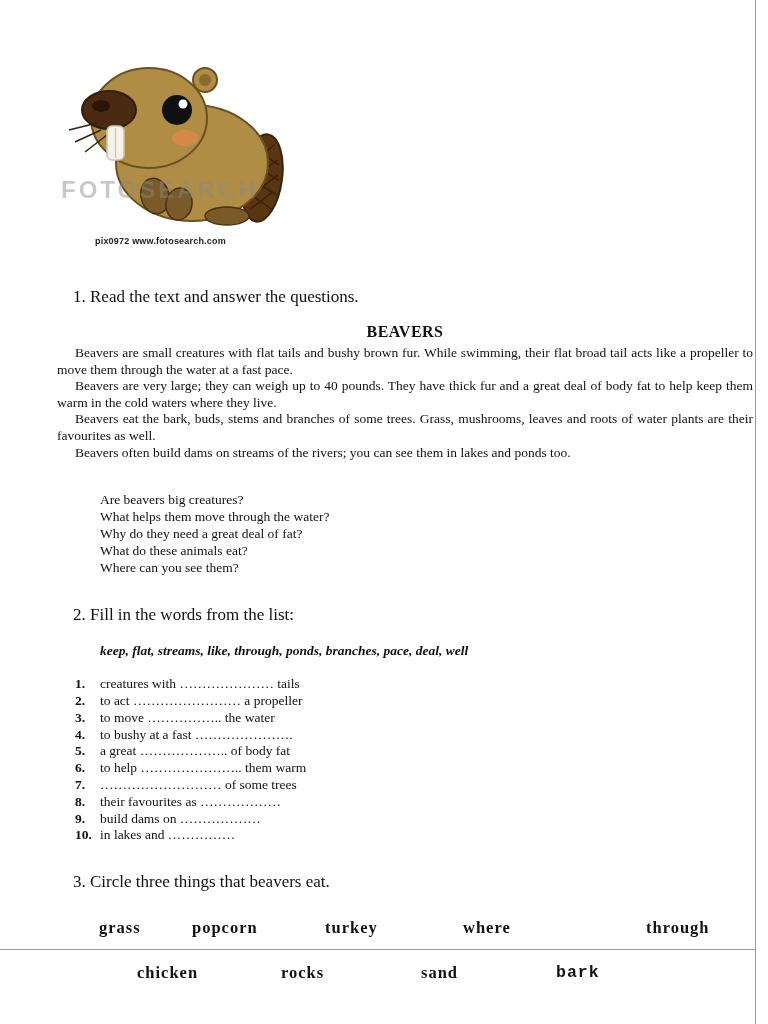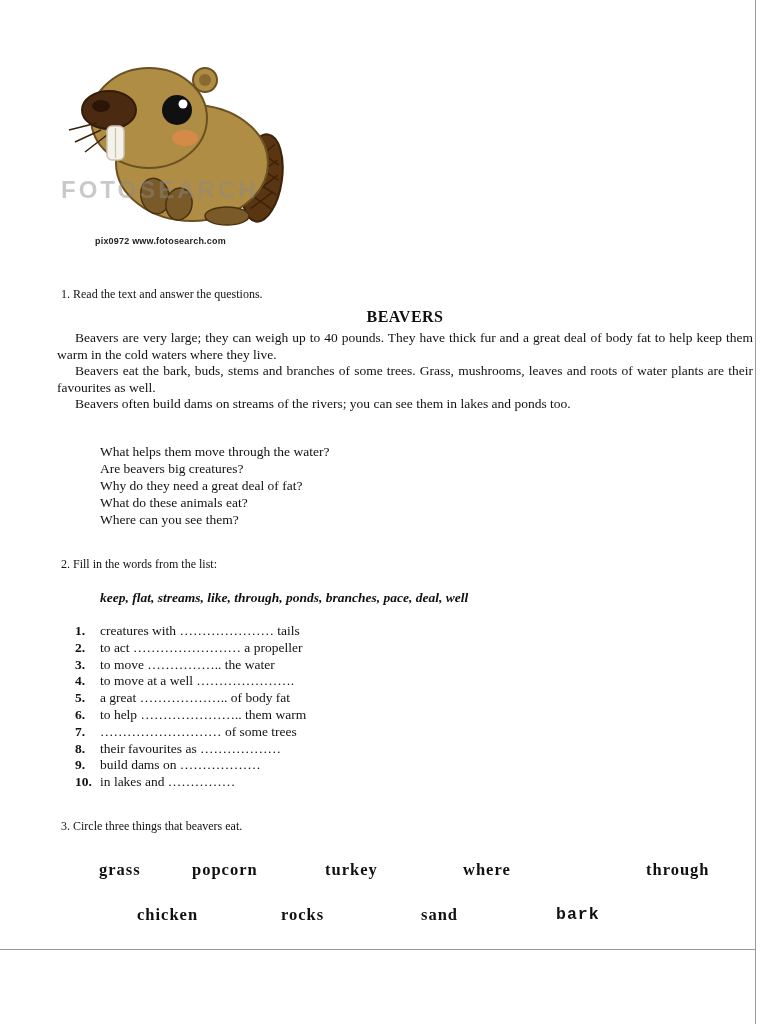--- a/index.html
+++ b/index.html
@@ -38,21 +38,21 @@
     color:#8a8a8a;opacity:.45;user-select:none;
   }
   .caption{
     position:absolute;left:38px;top:198px;
     font-family:"Liberation Sans", sans-serif;
     font-size:9px;font-weight:bold;color:#222;
     letter-spacing:.2px;
   }
   
   .instruction{
-    font-size:12px;margin:4px;
+    font-size:17px;margin:16px;
   }
   .instr-1{margin-top:34px;}
   .doc-title{
     text-align:center;font-weight:bold;font-size:16px;
     margin:6px 0 4px 0;letter-spacing:.5px;
   }
   .para{
     font-size:13.5px;line-height:16.6px;margin:0;
     text-align:justify;text-indent:18px;
   }
@@ -133,27 +133,28 @@
         <ellipse cx="98" cy="158" rx="14" ry="18" fill="#7a5a28" stroke="#4a3210" stroke-width="1.5" transform="rotate(-15 98 158)"></ellipse>
         <ellipse cx="122" cy="166" rx="13" ry="16" fill="#7a5a28" stroke="#4a3210" stroke-width="1.5" transform="rotate(10 122 166)"></ellipse>
       </svg>
       <div class="watermark">FOTOSEARCH</div>
       <div class="caption">pix0972  www.fotosearch.com</div>
     </div>
 
     <p class="instruction instr-1">1. Read the text and answer the questions.</p>
     <div class="doc-title">BEAVERS</div>
 
+    <p class="para">Beavers are small creatures with flat tails and bushy brown fur. While swimming, their flat broad tail acts like a propeller to move them through the water at a fast pace.</p>
     <p class="para">Beavers are very large; they can weigh up to 40 pounds. They have thick fur and a great deal of body fat to help keep them warm in the cold waters where they live.</p>
     <p class="para">Beavers eat the bark, buds, stems and branches of some trees. Grass, mushrooms, leaves and roots of water plants are their favourites as well.</p>
     <p class="para">Beavers often build dams on streams of the rivers; you can see them in lakes and ponds too.</p>
 
     <div class="questions">
+      <p class="question-line">Are beavers big creatures?</p>
       <p class="question-line">What helps them move through the water?</p>
-      <p class="question-line">Are beavers big creatures?</p>
       <p class="question-line">Why do they need a great deal of fat?</p>
       <p class="question-line">What do these animals eat?</p>
       <p class="question-line">Where can you see them?</p>
     </div>
 
     <p class="instruction instr-2">2. Fill in the words from the list:</p>
     <div class="word-list">keep, flat, streams, like, through, ponds, branches, pace, deal, well</div>
 
     <div class="fill-list">
       <div class="fill-item">
@@ -163,21 +164,21 @@
       <div class="fill-item">
         <span class="num">2.</span>
         <span class="txt">to act …………………… a propeller</span>
       </div>
       <div class="fill-item">
         <span class="num">3.</span>
         <span class="txt">to move …………….. the water</span>
       </div>
       <div class="fill-item">
         <span class="num">4.</span>
-        <span class="txt">to move at a well ………………….</span>
+        <span class="txt">to bushy at a fast ………………….</span>
       </div>
       <div class="fill-item">
         <span class="num">5.</span>
         <span class="txt">a great ……………….. of body fat</span>
       </div>
       <div class="fill-item">
         <span class="num">6.</span>
         <span class="txt">to help ………………….. them warm</span>
       </div>
       <div class="fill-item">

